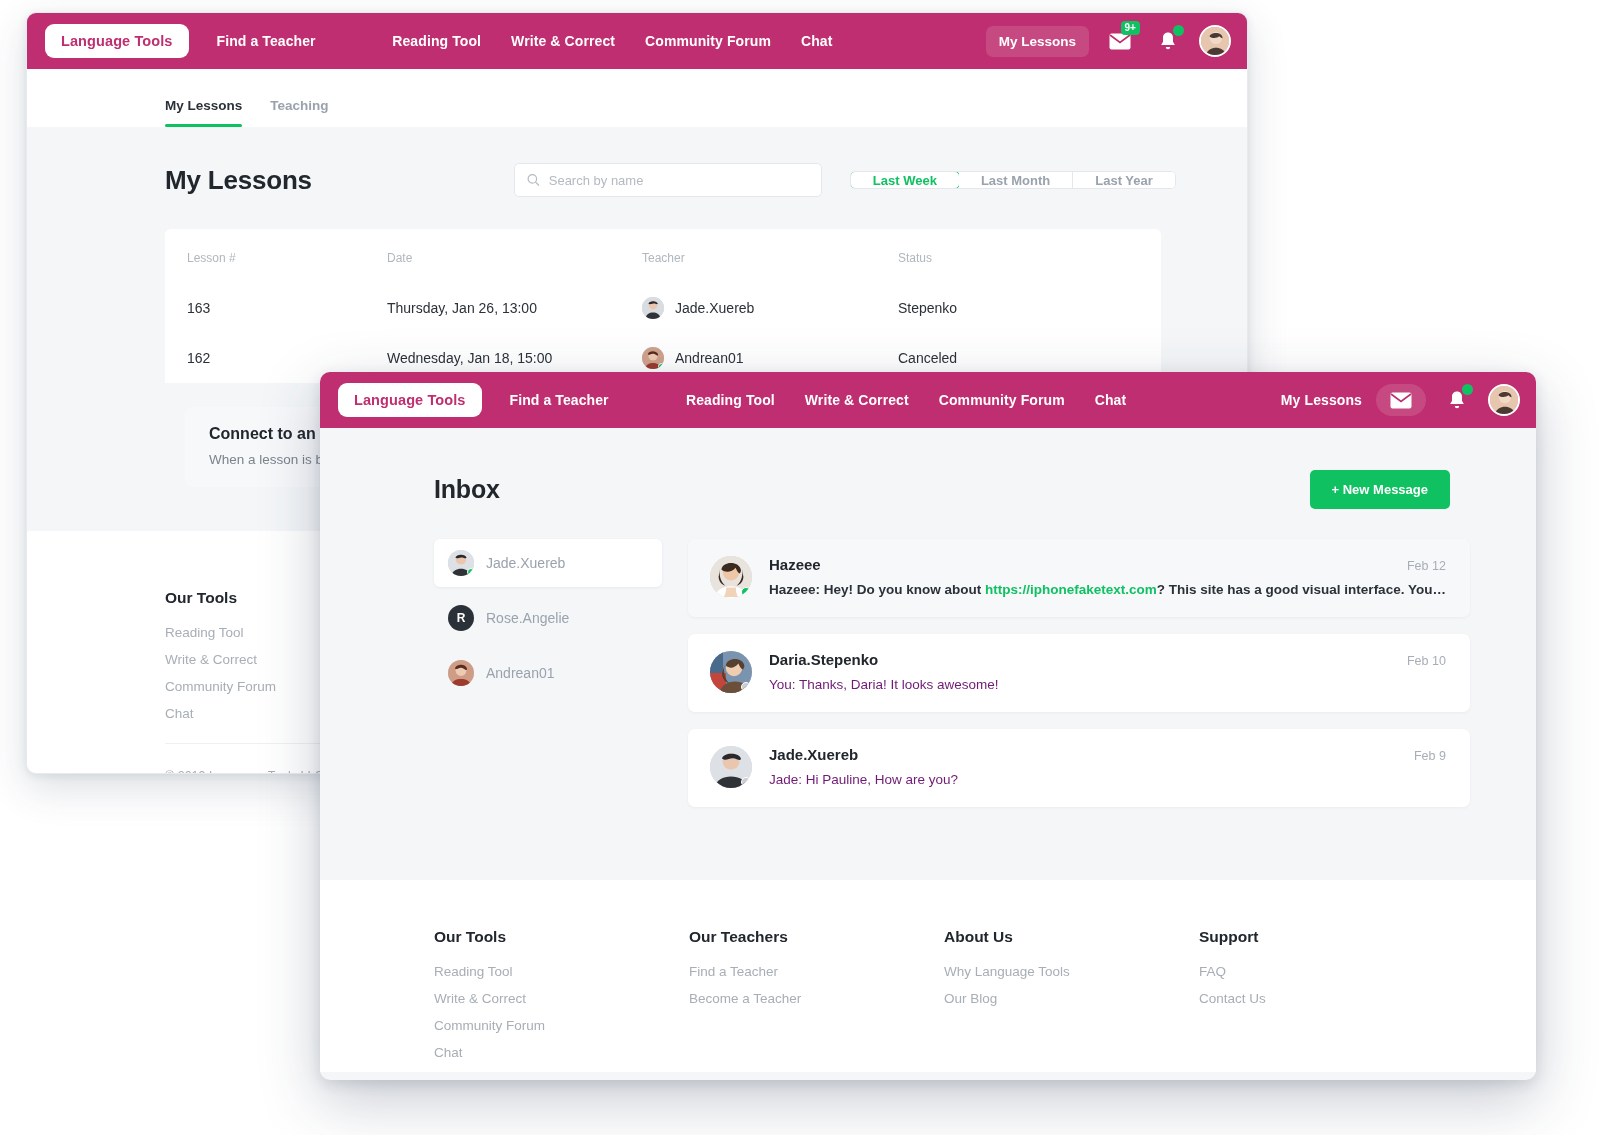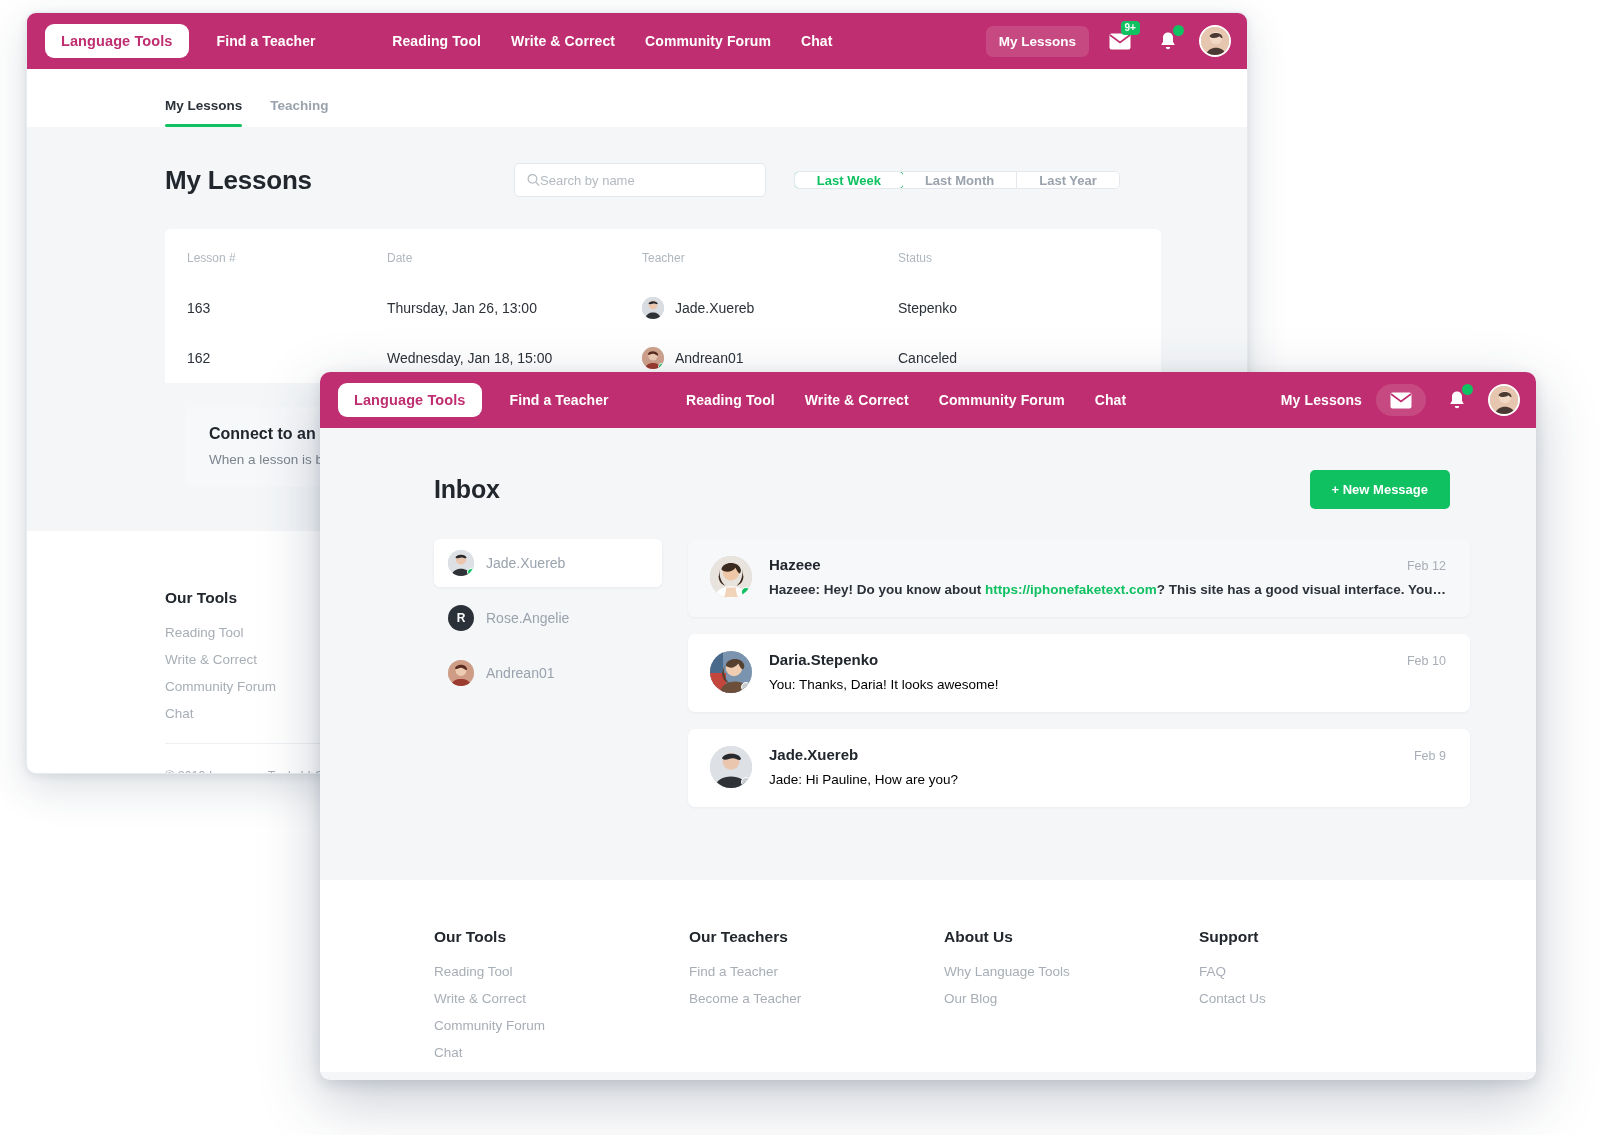--- a/index.html
+++ b/index.html
@@ -121,27 +121,27 @@
   .lessons-head {
     display: flex; align-items: center;
     padding: 36px 0 0 138px;
   }
   .page-title {
     font-size: 26px; font-weight: bold; color: #22272e;
     letter-spacing: -0.2px;
   }
   .search-box {
     margin-left: 202px;
-    width: 252px; height: 34px;
+    width: 308px; height: 34px;
     background: #ffffff;
     border: 1px solid #e4e8ec;
     border-radius: 5px;
     display: flex; align-items: center;
     padding: 0 12px;
-    gap: 0;
+    gap: 9px;
   }
   .search-box input {
     border: none; outline: none;
     font-size: 13px; color: #6c757d;
     font-family: "Liberation Sans", sans-serif;
     background: transparent; width: 100%;
   }
   .search-box input::placeholder { color: #b3bac1; }
   .seg-group {
     margin-left: 28px;
@@ -293,21 +293,21 @@
   .av-lg .offline {
     position: absolute; right: 1px; bottom: 1px;
     width: 10px; height: 10px; border-radius: 50%;
     background: #c9ced4; border: 1.6px solid #fff;
   }
   .thread-main { flex: 1; min-width: 0; }
   .thread-top { display: flex; align-items: baseline; justify-content: space-between; }
   .thread-name { font-size: 15px; font-weight: bold; color: #22272e; }
   .thread-date { font-size: 12.5px; color: #a8aeb6; white-space: nowrap; margin-left: 14px; }
   .thread-prev {
-    margin-top: 9px; font-size: 13.5px; color: #000000;
+    margin-top: 9px; font-size: 13.5px; color: #701a75;
     white-space: nowrap; overflow: hidden; text-overflow: ellipsis;
   }
   .thread-prev.bold { color: #2b3138; font-weight: bold; }
   .thread-prev a { color: #10c162; text-decoration: none; }
 
   
   .front-footer { background: #ffffff; padding: 48px 86px 0 114px; }
   .foot-cols { display: flex; }
   .fc1 { width: 255px; } .fc2 { width: 255px; } .fc3 { width: 255px; }
 

